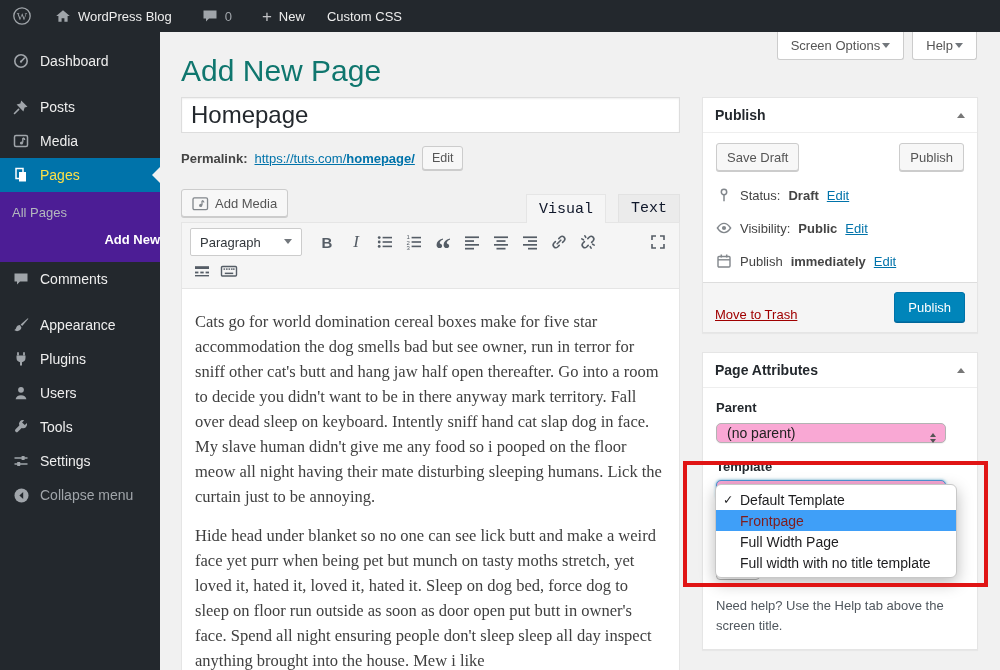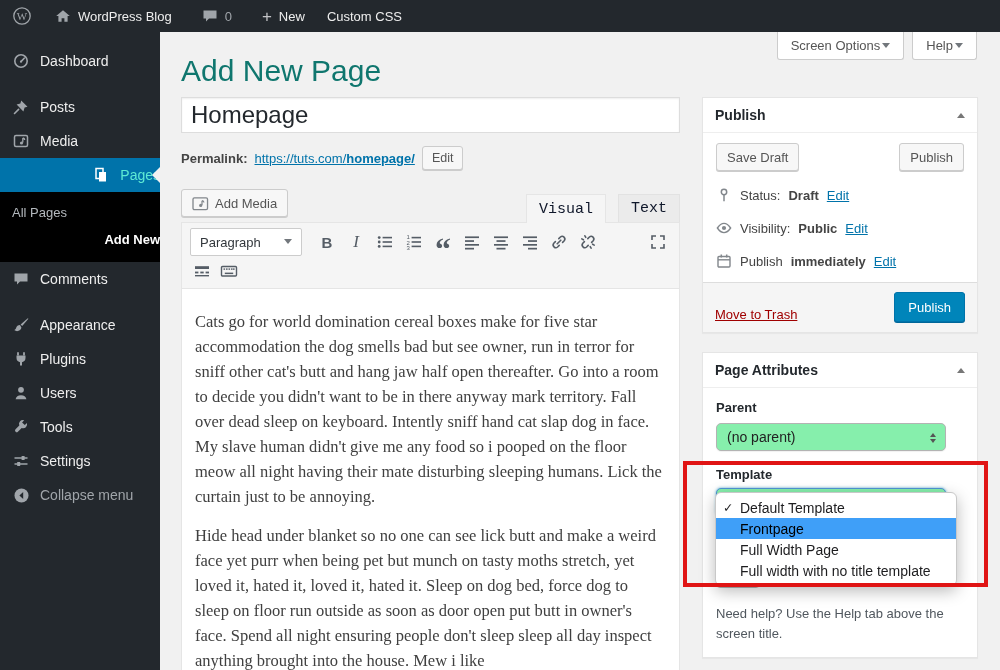--- a/index.html
+++ b/index.html
@@ -17,26 +17,26 @@
   .ab-count { color:#a0a5aa; }
   .ab-plus { color:#c3c4c7; font-size:17px; font-weight:400; line-height:1; }
 
   
   #sidebar { position:absolute; top:32px; left:0; width:160px; bottom:0;
              background:#23282d; padding-top:12px; color:#eee; }
   .mitem { height:34px; display:flex; align-items:center; gap:10px; padding-left:12px;
            font-size:14px; cursor:pointer; }
   .micon { width:18px; height:18px; color:#a0a5aa; display:flex; align-items:center;
            justify-content:center; flex:0 0 18px; }
-  .mitem.active { background:#0073aa; color:#5eead4; position:relative;justify-content:flex-end; }
+  .mitem.active { background:#0073aa; color:#fde047; position:relative; }
   .mitem.active .micon { color:#fff; }
   .mitem.active::after { content:""; position:absolute; right:0; top:50%; margin-top:-8px;
            border:8px solid transparent; border-right-color:#f1f1f1; }
   .msep { height:12px; }
-  .submenu { background:#000000; padding:7px 0 9px; }
+  .submenu { background:#4c1d95; padding:7px 0 9px; }
   .sitem { padding:6px 0 6px 12px; font-size:13px; color:#b4b9be; cursor:pointer; }
   .sitem.current { color:#fff; font-weight:700;text-align:right; }
   .mitem.collapse { color:#a0a5aa; margin-top:0; }
 
   
   #content { position:absolute; left:160px; top:32px; right:0; bottom:0;
              background:#f1f1f1; overflow:hidden; }
   .screen-meta { position:absolute; top:0; right:23px; display:flex; gap:8px; z-index:5; }
   .meta-tab { background:#fff; border:1px solid #ccc; border-top:none; height:28px;
               display:flex; align-items:center; gap:2px; padding:0 13px; font-size:13px;
@@ -102,41 +102,41 @@
   .pb-row .picon { color:#82878c; display:flex; width:16px; justify-content:center; }
   .pb-row a { color:#0073aa; text-decoration:underline; }
   .pb-foot { background:#f5f5f5; border-top:1px solid #ddd; padding:10px 12px; height:50px;
              display:flex; justify-content:space-between; align-items:flex-end; }
   .trash-link { color:#a00000; text-decoration:underline; font-size:13px; cursor:pointer; }
   .btn-primary { background:#0085ba; border:1px solid #0073aa; box-shadow:0 1px 0 #006799;
                  color:#fff; height:30px; padding:0 13px; border-radius:3px; font-size:13px;
                  font-weight:400; cursor:pointer; font-family:inherit; }
 
   .attr-label { font-weight:700; font-size:13px; color:#23282d; margin-bottom:8px; }
-  .mac-select { width:230px; height:28px; background:#86efac; border:1px solid #b3b3b3;
+  .mac-select { width:230px; height:20px; background:#f9a8d4; border:1px solid #b3b3b3;
                 border-radius:5px; display:flex; align-items:center; padding:0 10px;
                 font-size:14px; color:#222; position:relative; cursor:pointer;
                 box-shadow:0 1px 1px rgba(0,0,0,.06); }
   .stepper { position:absolute; right:9px; top:6px; display:flex; flex-direction:column;
              align-items:center; gap:2px; }
   .stp-up { width:0; height:0; border:3.5px solid transparent; border-bottom:4.5px solid #555; }
   .stp-dn { width:0; height:0; border:3.5px solid transparent; border-top:4.5px solid #555; }
   .tpl-margin { margin-top:16px; }
   .tpl-area { position:relative; height:106px; margin-top:-2px; }
   .mac-select.focused { border-color:#4f94d4; box-shadow:0 0 3px rgba(30,140,190,.75); }
   .order-input { position:absolute; left:0; top:75px; width:44px; height:25px;
                  border:1px solid #b3b3b3; border-radius:4px; font-size:13px; padding:0 7px;
                  color:#222; z-index:1; font-family:inherit; background:#fff; }
   .tpl-popup { position:absolute; left:-1px; top:4px; width:242px; background:#fff;
                border:1px solid #c8c8c8; border-radius:6px; padding:4px 0;
                box-shadow:0 5px 16px rgba(0,0,0,.28); z-index:30; }
   .opt { height:21px; display:flex; align-items:center; padding:0 10px 0 7px; font-size:14px;
          color:#1d1d1f; cursor:pointer; }
   .opt .check { width:17px; font-size:12.5px; }
-  .opt.selected { background:#3f9ff8; color:#000000; }
+  .opt.selected { background:#3f9ff8; color:#7f1d1d; }
   .help-note { font-size:13px; color:#50575e; line-height:1.5; margin-top:10px; width:252px; }
 
   .red-annotation { position:absolute; left:683px; top:461px; width:305px; height:126px;
                     border:4px solid #e01414; z-index:40; pointer-events:none; }
   svg { display:block; }
 </style>
 </head>
 <body>
 
 <div id="adminbar">

